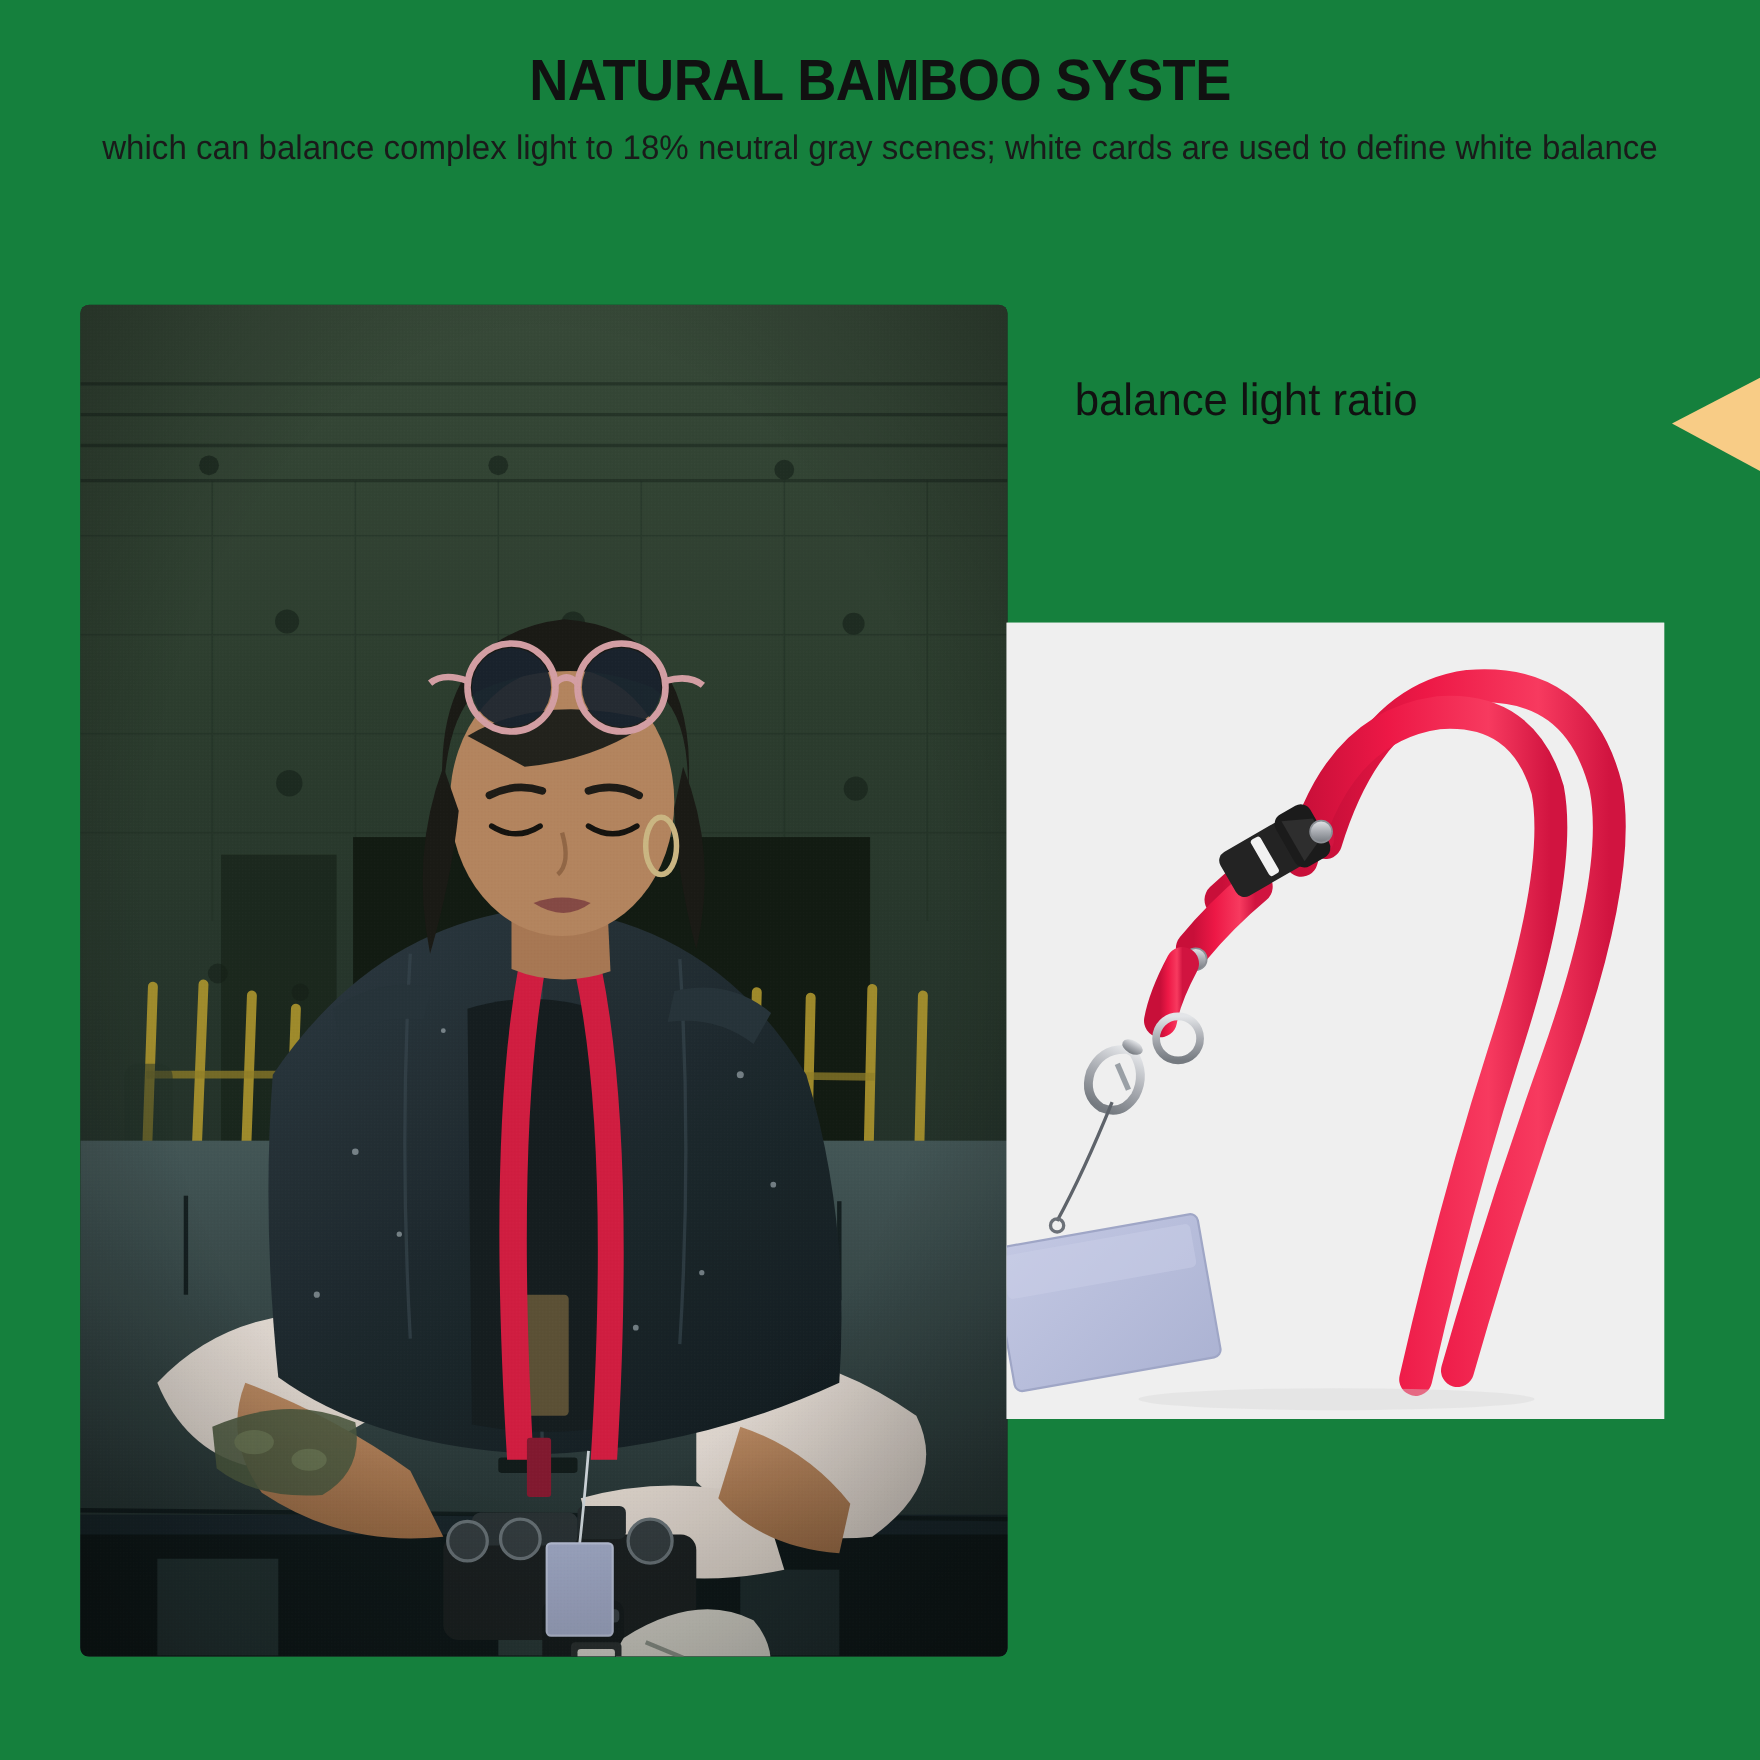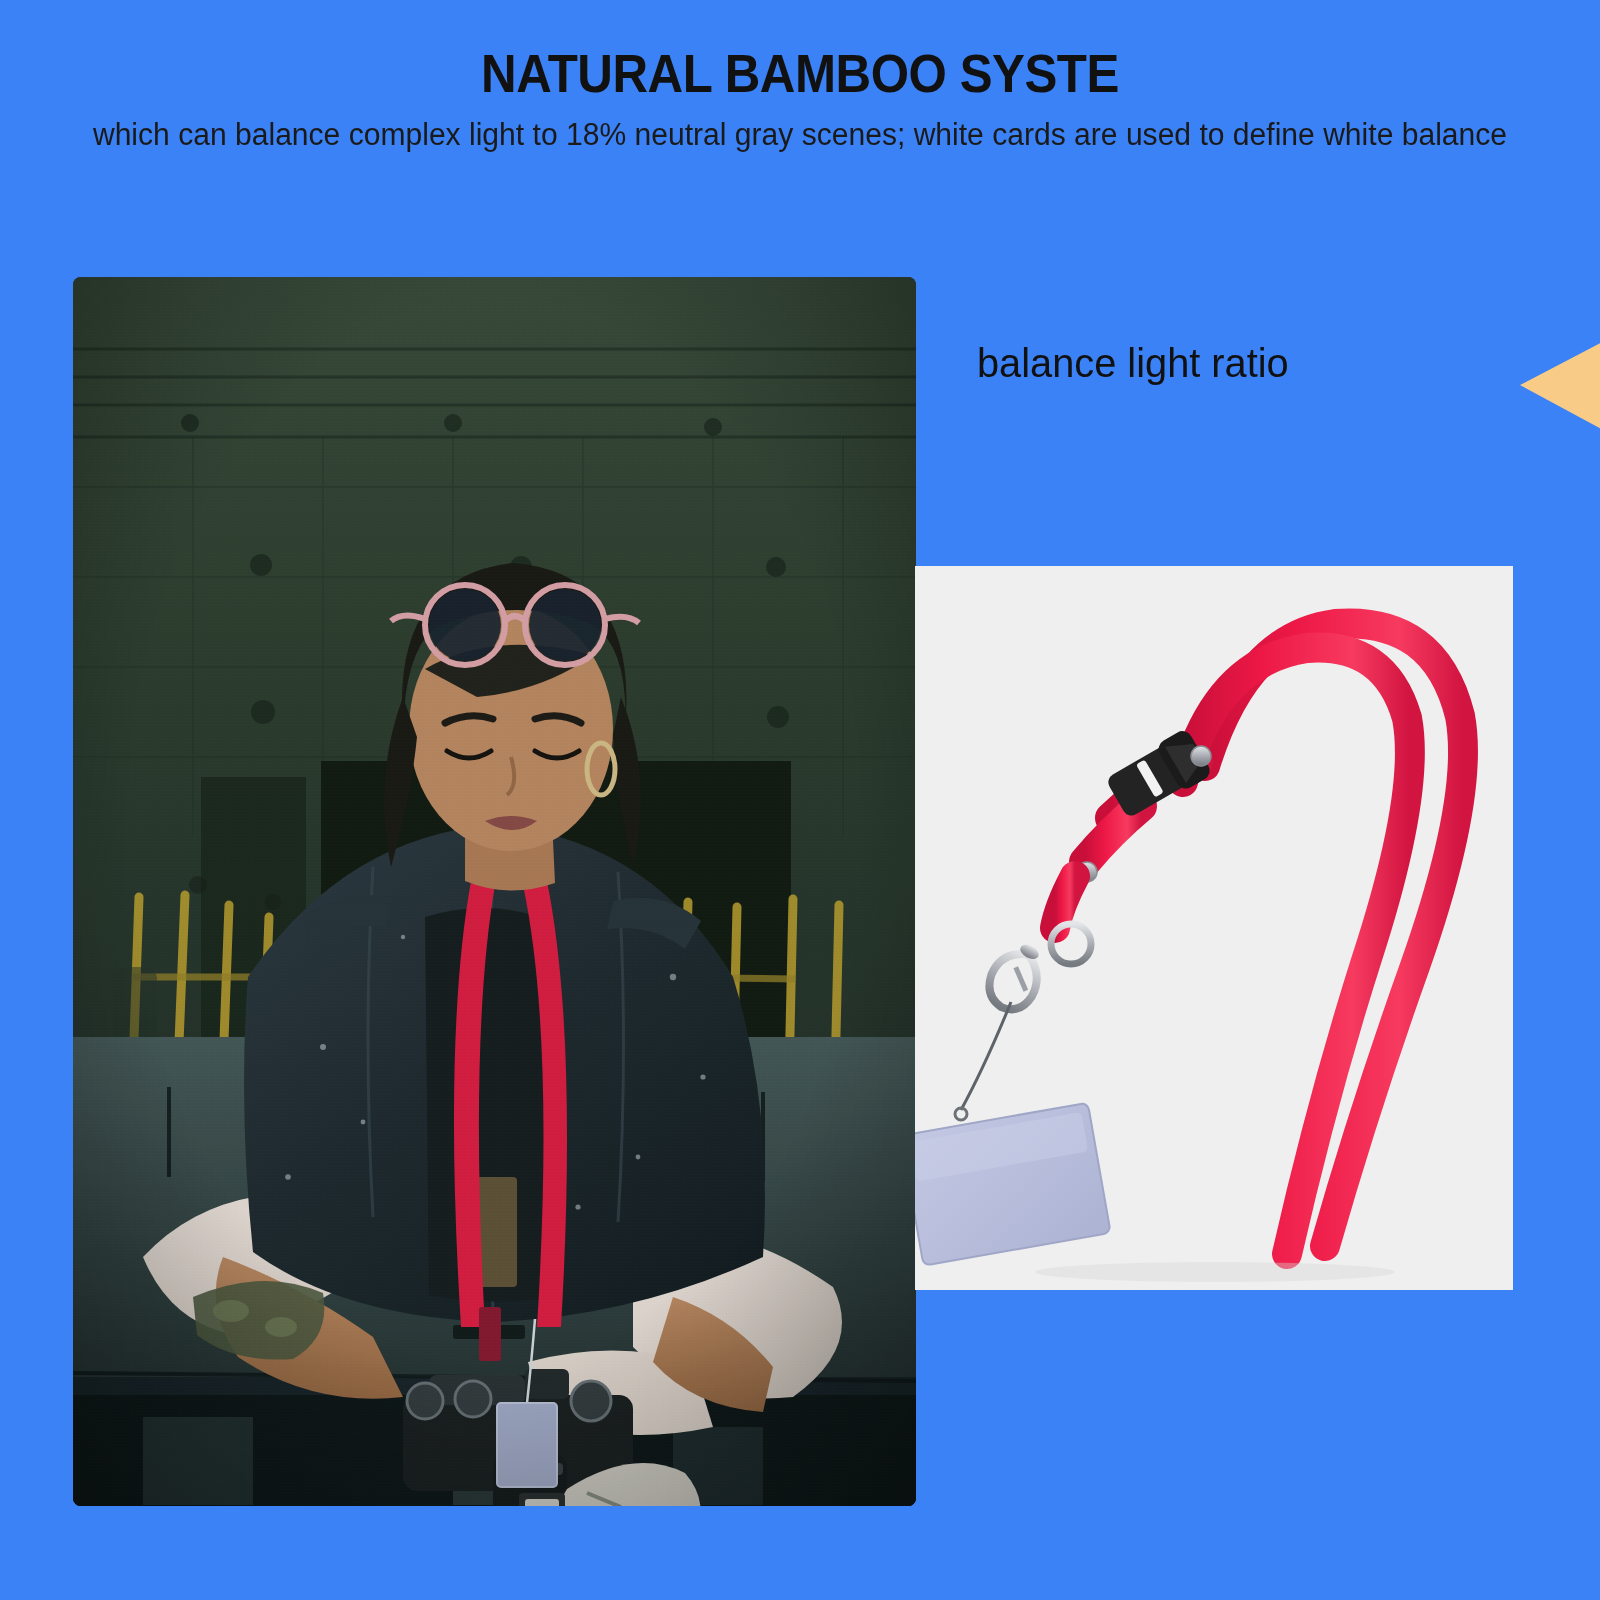--- a/index.html
+++ b/index.html
@@ -9,21 +9,21 @@
     height: 1600px;
     background: #ffffff;
     font-family: "Liberation Sans", "DejaVu Sans", sans-serif;
     overflow: hidden;
   }
 
   .page {
     position: relative;
     width: 1600px;
     height: 1600px;
-    background: #3b82f6;
+    background: #15803d;
   }
 
   
   .header {
     position: absolute;
     left: 0;
     top: 44px;
     width: 1600px;
     text-align: center;
   }

